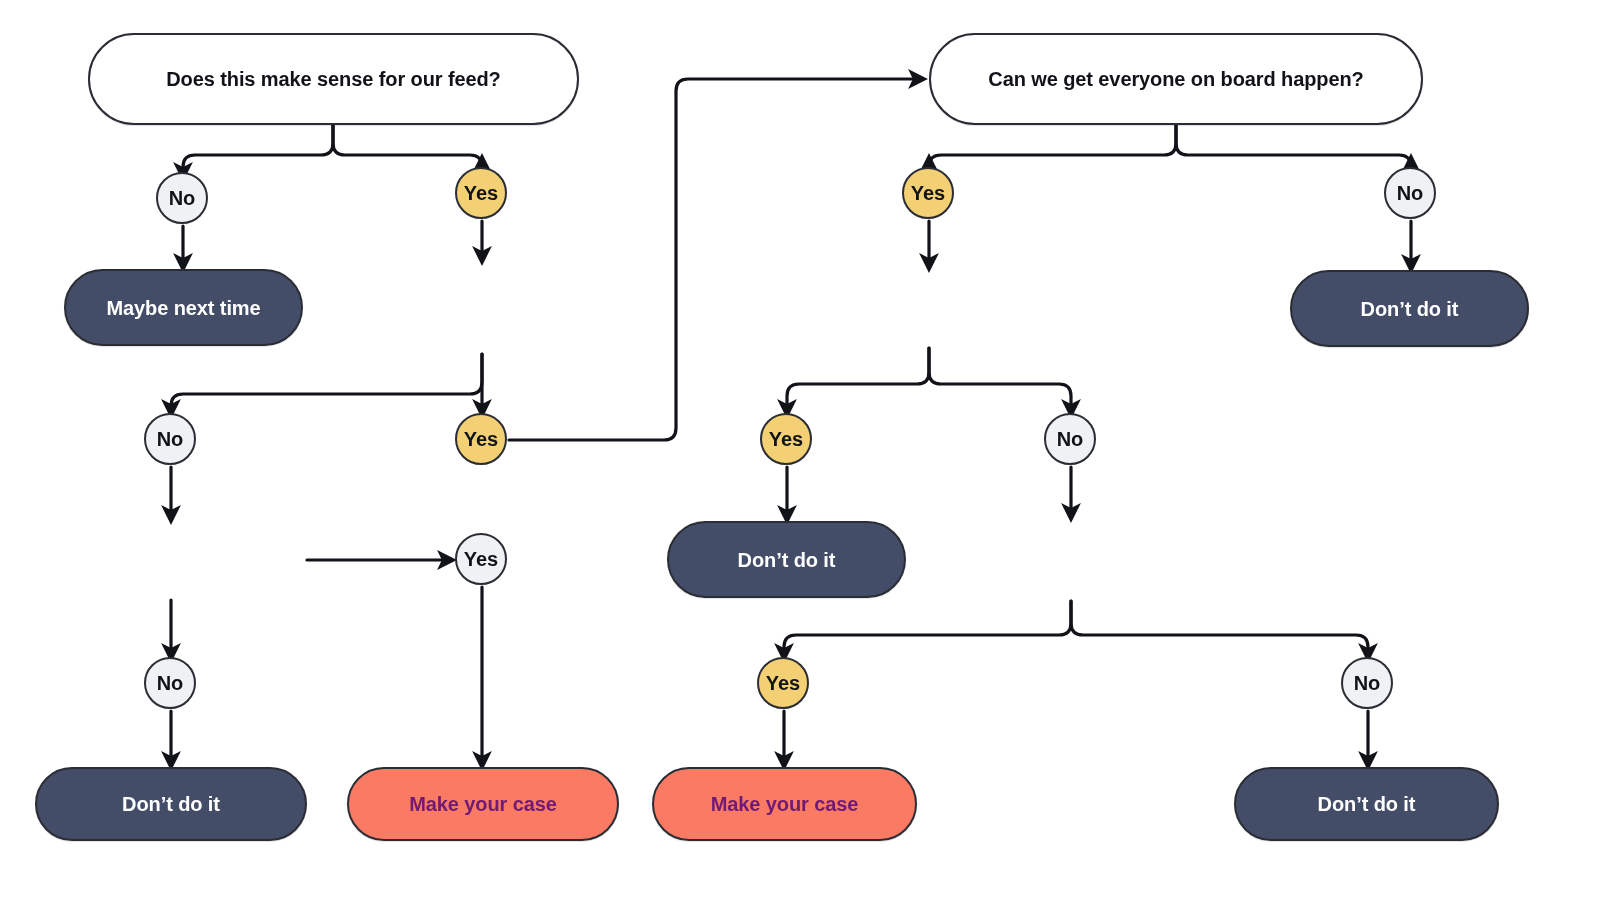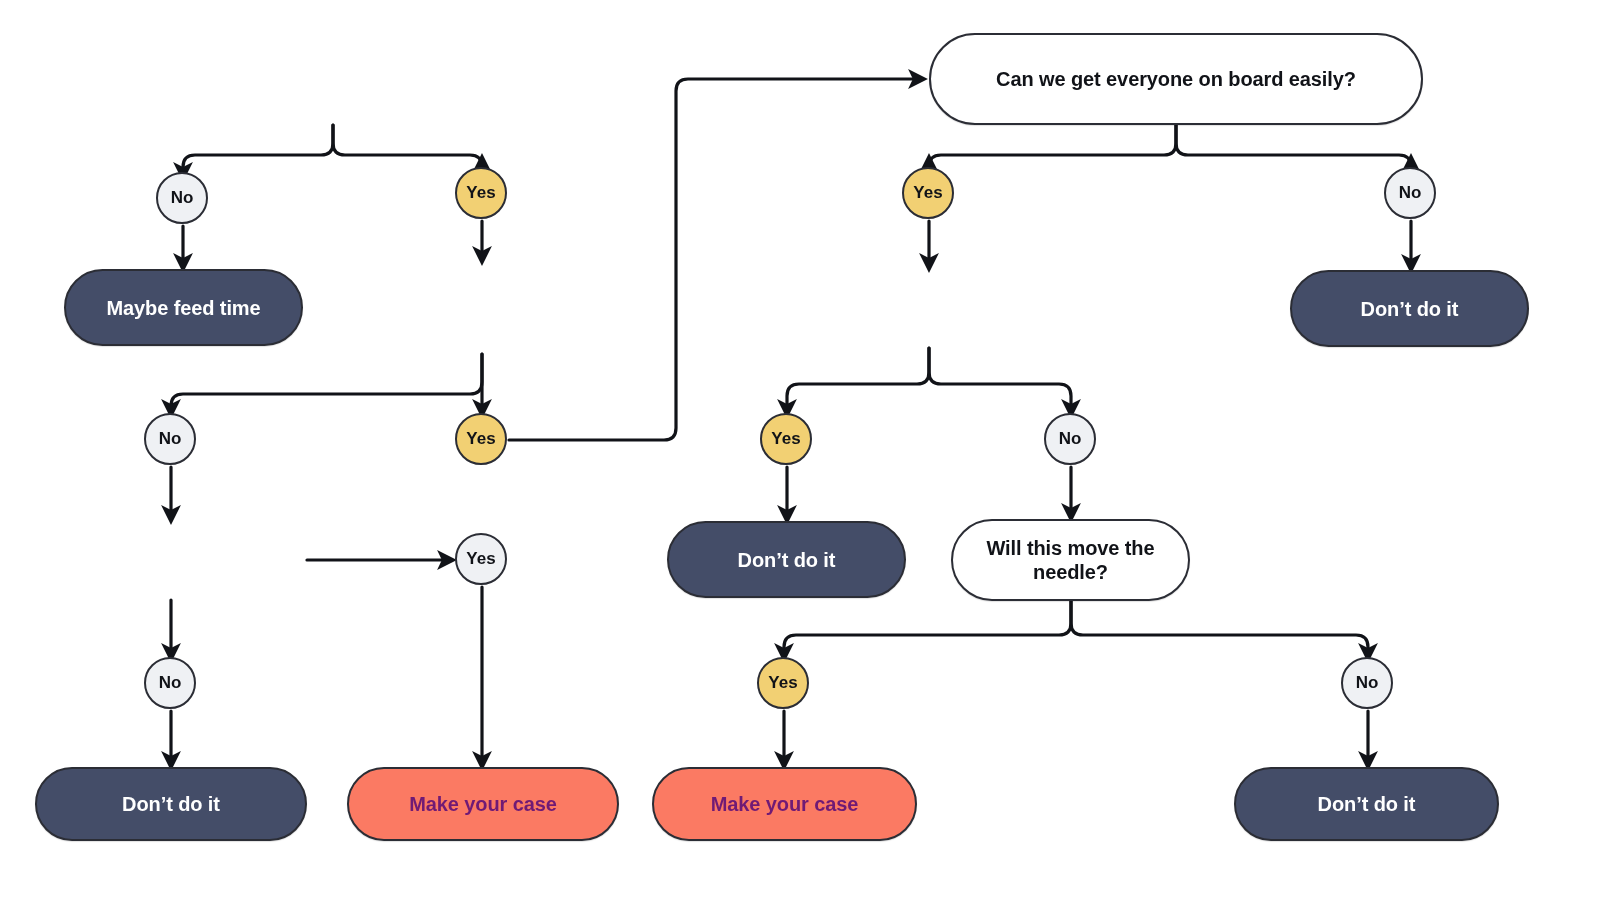--- a/index.html
+++ b/index.html
@@ -56,21 +56,21 @@
   
   .box.positive {
     background: #fb7a63;
     border-color: #2b2d35;
     color: #701a75;
   }
   
   .pip {
     border-radius: 50%;
     border: 2.2px solid #2b2d35;
-    font-size: 17px;
+    font-size: 20px;
     font-weight: 600;
     color: #111318;
     background: #eff1f4;
     width: 52px;
     height: 52px;
   }
   .pip.yes-on {
     background: #f2d073;
   }
   .edge-path {
@@ -132,31 +132,34 @@
     <path class="edge-path" d="M1071,467 L1071,513" marker-end="url(#ah)"></path>
 
     <path class="edge-path" d="M1071,601 L1071,623 Q1071,635 1059,635 L796,635 Q784,635 784,647 L784,653" marker-end="url(#ah)"></path>
     <path class="edge-path" d="M1071,601 L1071,623 Q1071,635 1083,635 L1356,635 Q1368,635 1368,647 L1368,653" marker-end="url(#ah)"></path>
 
     <path class="edge-path" d="M784,711 L784,761" marker-end="url(#ah)"></path>
 
     <path class="edge-path" d="M1368,711 L1368,761" marker-end="url(#ah)"></path>
   </svg>
 
+  <div class="node box" style="left:88px;top:33px;width:491px;height:92px;">
+    <span>Does this make sense for our feed?</span>
+  </div>
 
   <div class="node pip" style="left:156px;top:172px;">
     <span>No</span>
   </div>
 
   <div class="node pip yes-on" style="left:455px;top:167px;">
     <span>Yes</span>
   </div>
 
   <div class="node box negative" style="left:64px;top:269px;width:239px;height:77px;">
-    <span>Maybe feed time</span>
+    <span>Maybe next time</span>
   </div>
 
 
   <div class="node pip" style="left:144px;top:413px;">
     <span>No</span>
   </div>
 
   <div class="node pip yes-on" style="left:455px;top:413px;">
     <span>Yes</span>
   </div>
@@ -172,21 +175,21 @@
 
   <div class="node box negative" style="left:35px;top:767px;width:272px;height:74px;">
     <span>Don’t do it</span>
   </div>
 
   <div class="node box positive" style="left:347px;top:767px;width:272px;height:74px;">
     <span>Make your case</span>
   </div>
 
   <div class="node box" style="left:929px;top:33px;width:494px;height:92px;">
-    <span>Can we get everyone on board easily?</span>
+    <span>Can we get everyone on board happen?</span>
   </div>
 
   <div class="node pip yes-on" style="left:902px;top:167px;">
     <span>Yes</span>
   </div>
 
   <div class="node pip" style="left:1384px;top:167px;">
     <span>No</span>
   </div>
 
@@ -200,23 +203,20 @@
   </div>
 
   <div class="node pip" style="left:1044px;top:413px;">
     <span>No</span>
   </div>
 
   <div class="node box negative" style="left:667px;top:521px;width:239px;height:77px;">
     <span>Don’t do it</span>
   </div>
 
-  <div class="node box" style="left:951px;top:519px;width:239px;height:82px;">
-    <span>Will this move the needle?</span>
-  </div>
 
   <div class="node pip yes-on" style="left:757px;top:657px;">
     <span>Yes</span>
   </div>
 
   <div class="node pip" style="left:1341px;top:657px;">
     <span>No</span>
   </div>
 
   <div class="node box positive" style="left:652px;top:767px;width:265px;height:74px;">

